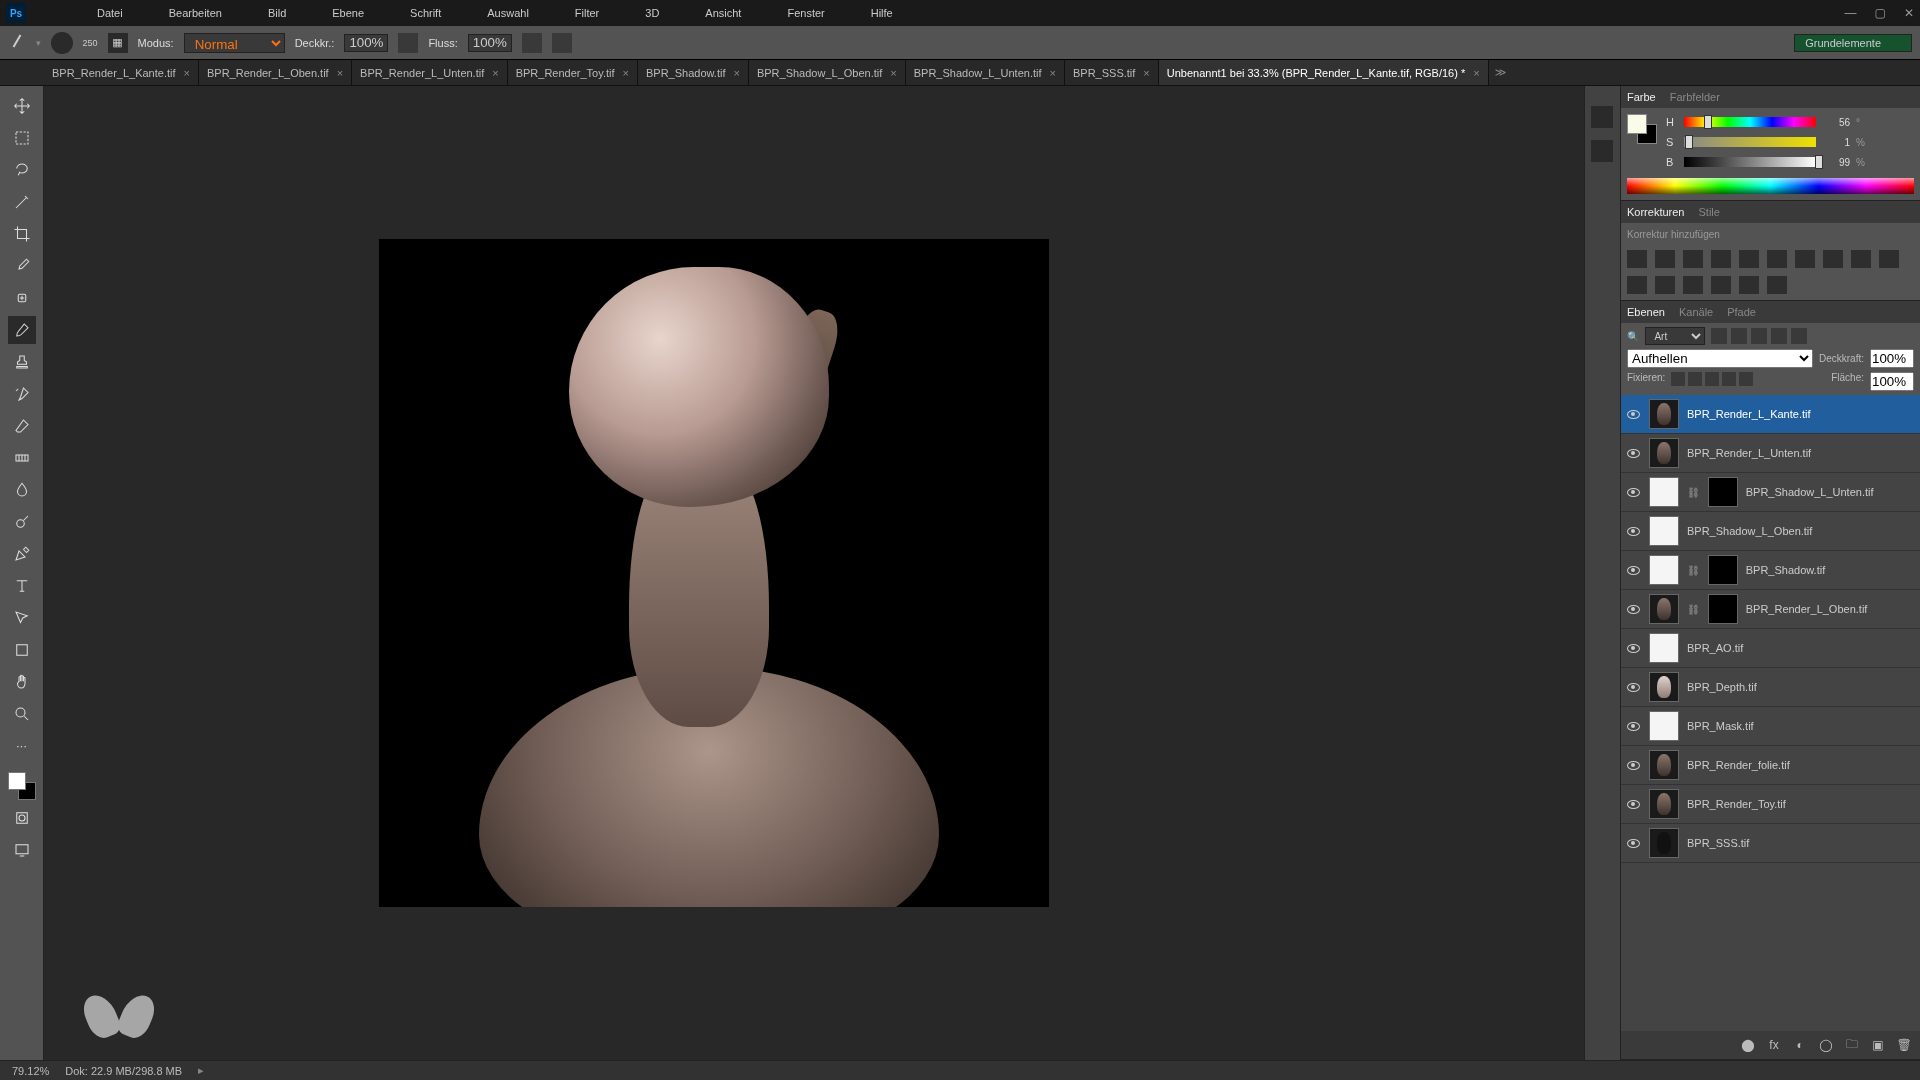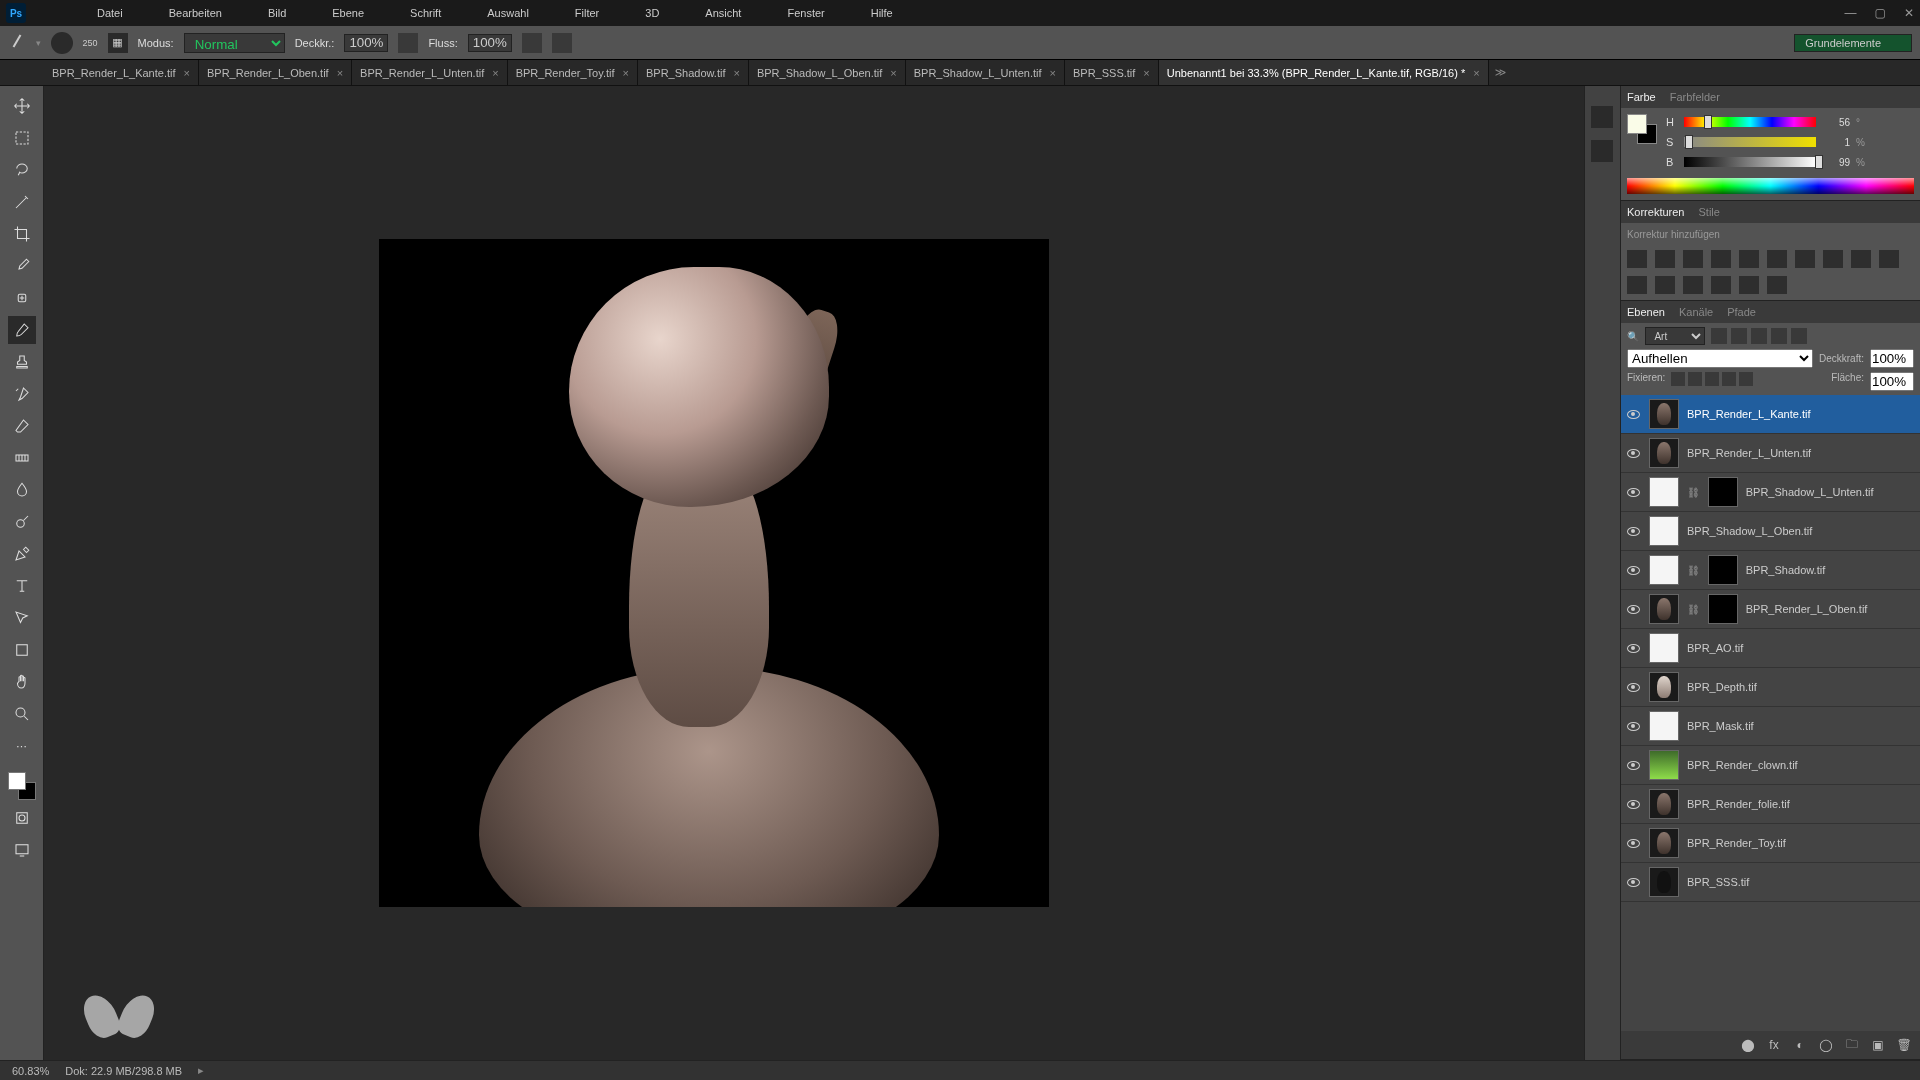--- a/index.html
+++ b/index.html
@@ -13,21 +13,21 @@
 .window-controls { margin-left: auto; display: flex; gap: 18px; color: #999; font-size: 12px; }
 .window-controls span { cursor: default; }
 
 
 .options-bar { height: 34px; background: #535353; display: flex; align-items: center; padding: 0 8px; gap: 10px; border-bottom: 1px solid #000; }
 .brush-icon { width: 18px; height: 18px; position: relative; }
 .brush-icon::before { content: ""; position: absolute; width: 2px; height: 14px; background: #ccc; left: 8px; top: 0; transform: rotate(30deg); }
 .opt-dot { width: 22px; height: 22px; background: #2a2a2a; border-radius: 50%; }
 .opt-square { width: 20px; height: 20px; background: #2a2a2a; display: flex; align-items: center; justify-content: center; }
 .opt-label { color: #ddd; }
-.opt-select { background: #393939; color: #22c55e; border: 1px solid #222; padding: 2px 30px 2px 6px; height: 20px; text-align: right; }
+.opt-select { background: #393939; color: #f97316; border: 1px solid #222; padding: 2px 30px 2px 6px; height: 20px; text-align: right; }
 .opt-input { background: #393939; color: #ccc; border: 1px solid #222; width: 44px; height: 18px; padding: 0 4px; }
 .opt-small-btn { width: 20px; height: 20px; background: #393939; }
 .spacer-right { margin-left: auto; }
 .essentials { background: #14532d; padding: 2px 30px 2px 10px; border: 1px solid #222; }
 
 
 .tab-bar { height: 26px; background: #282828; display: flex; align-items: center; padding-left: 44px; border-bottom: 1px solid #111; }
 .tab { display: flex; align-items: center; padding: 0 8px; height: 100%; gap: 8px; color: #bbb; border-right: 1px solid #111; white-space: nowrap; font-size: 11px; }
 .tab.active { background: #323232; color: #fff; }
 .tab-close { color: #888; font-size: 11px; }
@@ -532,27 +532,20 @@
               <div class="layer-vis">
                 <div class="eye"></div>
               </div>
               <div class="layer-thumb white"></div>
               <span class="layer-name">BPR_Mask.tif</span>
             </div>
             <div class="layer">
               <div class="layer-vis">
                 <div class="eye"></div>
               </div>
-              <div class="layer-thumb green"></div>
-              <span class="layer-name">BPR_Render_clown.tif</span>
-            </div>
-            <div class="layer">
-              <div class="layer-vis">
-                <div class="eye"></div>
-              </div>
               <div class="layer-thumb">
                 <div class="thumb-shape"></div>
               </div>
               <span class="layer-name">BPR_Render_folie.tif</span>
             </div>
             <div class="layer">
               <div class="layer-vis">
                 <div class="eye"></div>
               </div>
               <div class="layer-thumb">
@@ -579,16 +572,16 @@
           <span>▣</span>
           <span>🗑</span>
         </div>
       </div>
 
     </div>
   </div>
 </div>
 
 <div class="status-bar">
-  <span>60.83%</span>
+  <span>79.12%</span>
   <span>Dok: 22.9 MB/298.8 MB</span>
   <span style="color:#888">▸</span>
 </div>
 
 </body></html>

